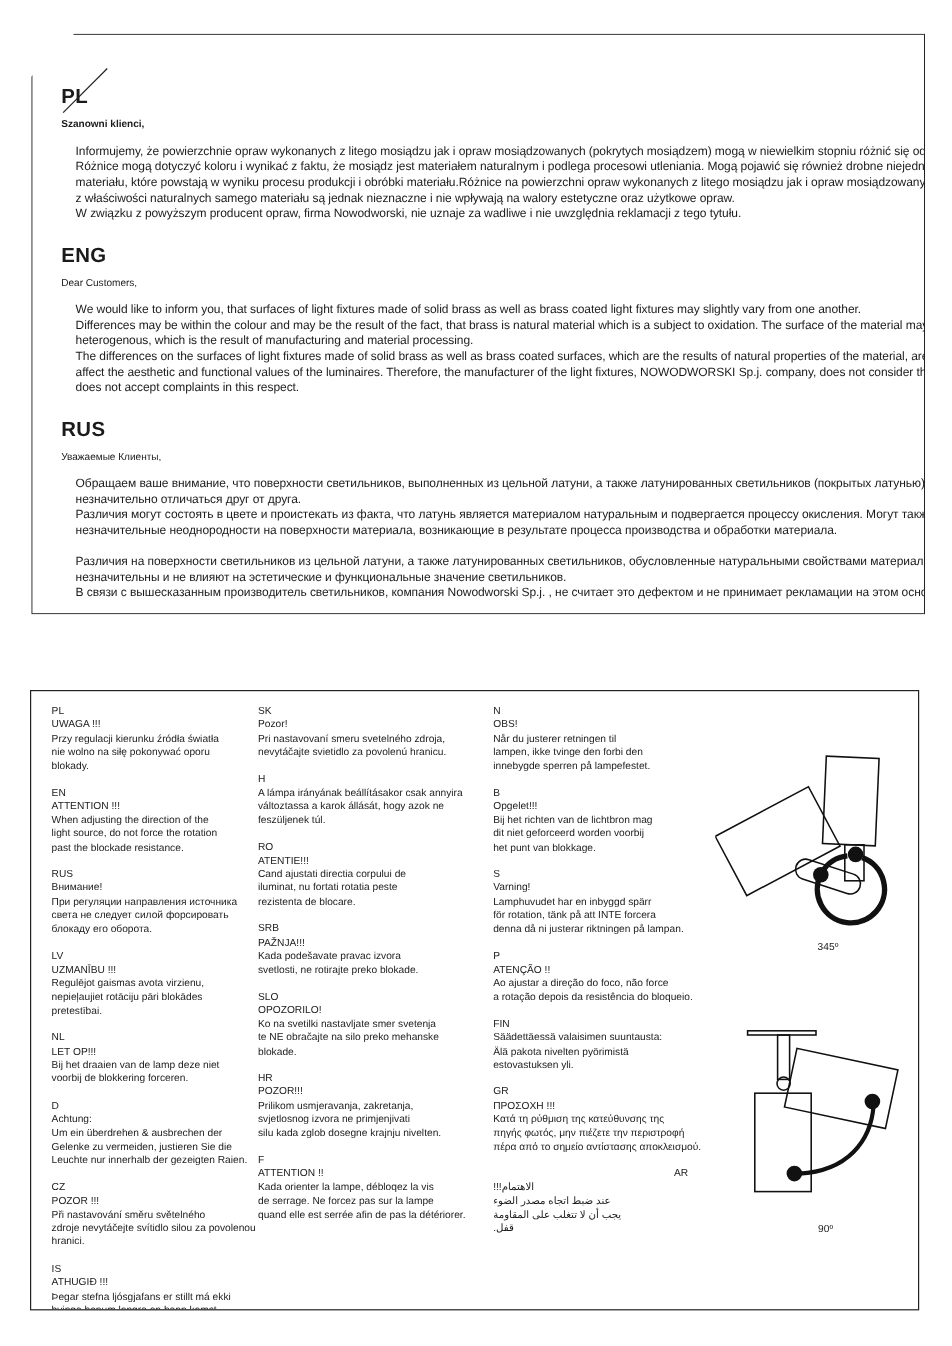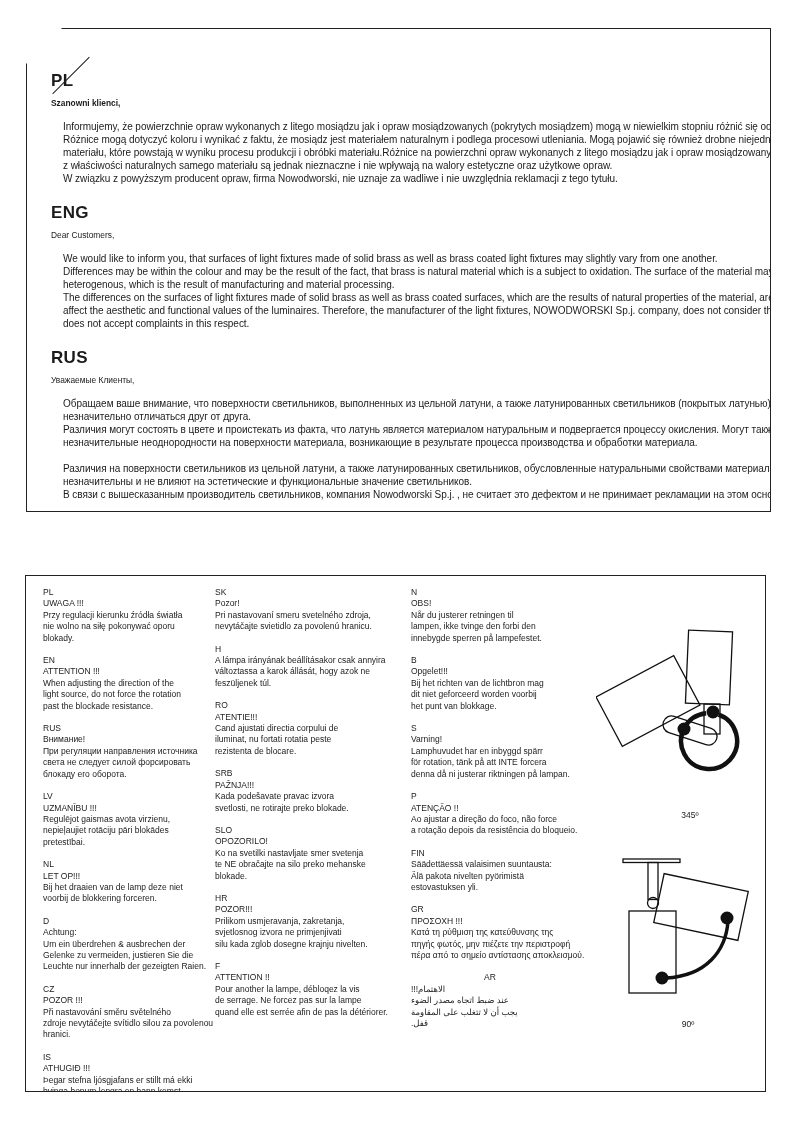--- a/index.html
+++ b/index.html
@@ -34,29 +34,29 @@
     position:absolute;left:25px;top:575px;width:741px;height:517px;
     border:1.8px solid #222;box-sizing:border-box;overflow:hidden;
   }
   .wcol{position:absolute;top:11px;}
   .wcol.c1{left:17px;width:185px;}
   .wcol.c2{left:189px;width:185px;}
   .wcol.c3{left:385px;width:240px;}
   .wblock{margin-bottom:11px;font-size:8.5px;line-height:11.4px;}
   .wblock .code{white-space:pre;}
   .wblock .wtext{white-space:pre;}
-  .wblock.ar .code{padding-left:73px;}
+  .wblock.ar .code{padding-left:73px;text-align:center;}
   .wblock.ar .wtext{direction:rtl;text-align:left;}
   
   .diagram{position:absolute;}
   .diagram svg{display:block;}
   .angle-label{
     position:absolute;width:60px;text-align:center;font-size:8.5px;color:#1b1b1b;
   }
-  .lbl-345{left:634px;top:208px;margin-top:26px;}
+  .lbl-345{left:634px;top:208px;}
   .lbl-90{left:632px;top:443px;}
   .d1{left:570px;top:40px;}
   .d2{left:590px;top:275px;}
 </style>
 </head>
 <body>
 
 <div class="top-box">
   <div class="corner-cut"></div>
   <div class="tb-content">
@@ -193,21 +193,21 @@
     <div class="wblock">
       <div class="code">HR</div>
       <div class="wtext">POZOR!!!
 Prilikom usmjeravanja, zakretanja,
 svjetlosnog izvora ne primjenjivati
 silu kada zglob dosegne krajnju nivelten.</div>
     </div>
     <div class="wblock">
       <div class="code">F</div>
       <div class="wtext">ATTENTION !!
-Pour another la lampe, débloqez la vis
+Kada orienter la lampe, débloqez la vis
 de serrage. Ne forcez pas sur la lampe
 quand elle est serrée afin de pas la détériorer.</div>
     </div>
   </div>
 
   <div class="wcol c3">
     <div class="wblock">
       <div class="code">N</div>
       <div class="wtext">OBS!
 Når du justerer retningen til

